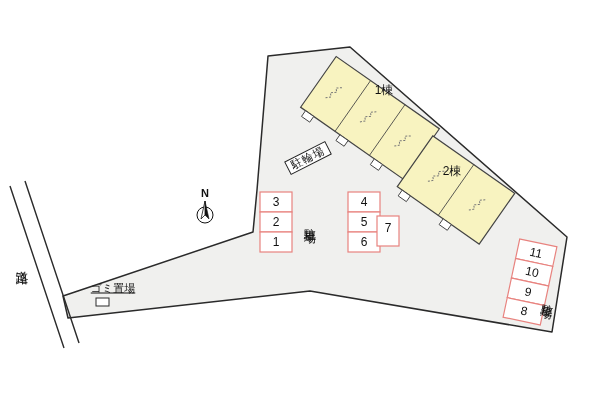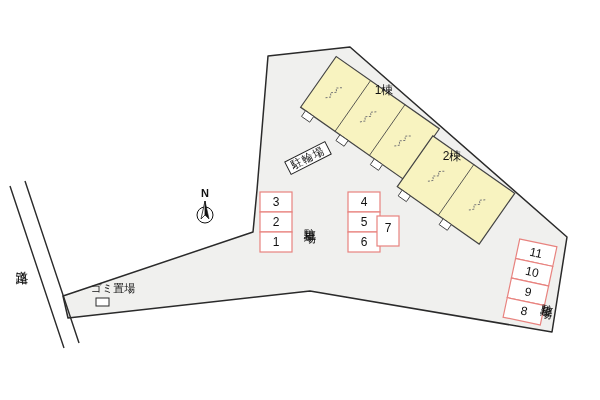--- a/index.html
+++ b/index.html
@@ -77,31 +77,31 @@
 
     <g>
       <circle cx="205" cy="215" r="8" style="fill:#fff;stroke:#111;stroke-width:1;"></circle>
       <path d="M205,201 L209,219 L205,215 Z" style="fill:#111;stroke:#111;stroke-width:0.6;"></path>
       <path d="M205,201 L201,219 L205,215 Z" style="fill:#fff;stroke:#111;stroke-width:0.8;"></path>
     </g>
   </svg>
 
   <div class="lbl vert" style="left:22px;top:262px;font-size:13px;">道路</div>
 
-  <div class="lbl" style="left:113px;top:288px;font-size:11px;">ゴミ置場</div>
+  <div class="lbl" style="left:113px;top:288px;font-size:11px;text-decoration:underline;">ゴミ置場</div>
 
   <div class="lbl shed" style="left:308px;top:158px;">駐輪場</div>
 
   <div class="lbl vert" style="left:310px;top:221px;">駐車場</div>
 
   <div class="lbl vert" style="left:550px;top:297px;transform:translate(-50%,-50%) rotate(12deg);">駐車場</div>
 
   <div class="lbl" style="left:384px;top:90px;">1棟</div>
 
-  <div class="lbl" style="left:452px;top:156px;">2棟</div>
+  <div class="lbl" style="left:452px;top:171px;">2棟</div>
 
   <div class="lbl north-n" style="left:205px;top:193px;">N</div>
 
   <div class="lbl num" style="left:276px;top:202px;">3</div>
   <div class="lbl num" style="left:276px;top:222px;">2</div>
   <div class="lbl num" style="left:276px;top:242px;">1</div>
 
   <div class="lbl num" style="left:364px;top:202px;">4</div>
   <div class="lbl num" style="left:364px;top:222px;">5</div>
   <div class="lbl num" style="left:364px;top:242px;">6</div>

